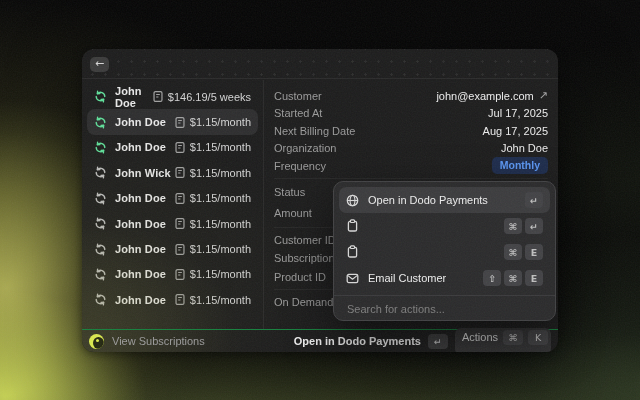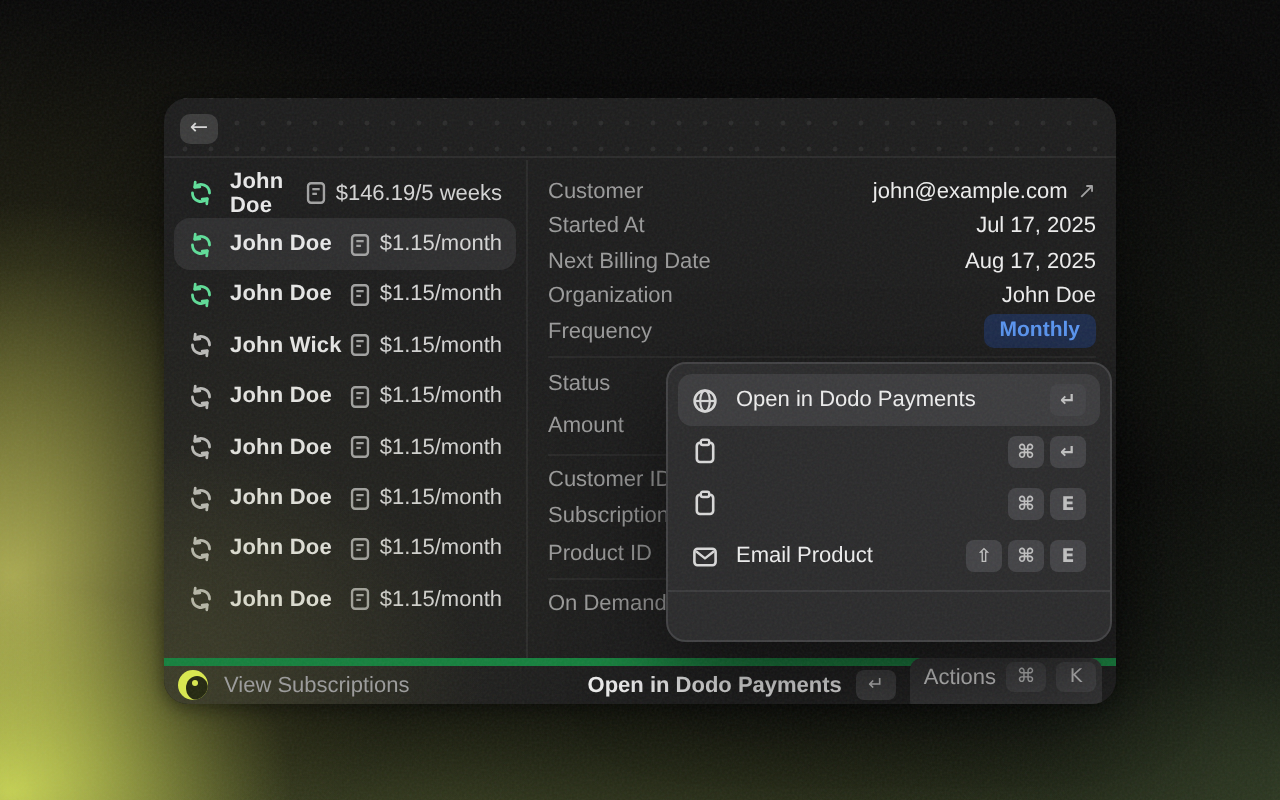--- a/index.html
+++ b/index.html
@@ -101,21 +101,21 @@
     display:flex; align-items:center; justify-content:center;
     font-family:"DejaVu Sans", sans-serif;
   }
   .menu-div { border-top:1px solid #3a3a3c; margin:4px -5px 0; }
   .menu-search { height:25px; display:flex; align-items:center; padding:0 8px; }
   .menu-search span { color:#7d7d7d; font-size:11px; }
 
   
   .statusbar {
     position:absolute; left:0; right:0; bottom:0; height:23px;
-    border-top:4px solid #15803d; display:flex; align-items:center;
+    border-top:1px solid #15803d; display:flex; align-items:center;
     padding:0 7px; z-index:10;text-align:center;
   }
   .logo { position:relative; width:15px; height:15px; border-radius:50%; background:#d9e84e; overflow:hidden; }
   .logo i { position:absolute; left:4px; top:3px; width:11px; height:12px; border-radius:50%; background:#23270f; }
   .logo b { position:absolute; left:6.5px; top:5px; width:3px; height:3px; border-radius:50%; background:#d9e84e; }
   .sb-view { color:#9b9b9b; font-size:11px; margin-left:8px; }
   .sb-right { margin-left:auto; display:flex; align-items:center; gap:7px; }
   .sb-primary { color:#eeeeee; font-size:11px; font-weight:700; }
   .sb-key { min-width:20px; height:15px; background:#3a3a3b; border-radius:4px; color:#c6c6c6;
     font-size:9.5px; display:flex; align-items:center; justify-content:center;
@@ -412,28 +412,31 @@
       <span class="keycap">⌘</span>
       <span class="keycap">E</span>
     </span>
   </div>
   <div class="mitem">
     <span class="micon">
         <svg width="13" height="13" viewBox="0 0 13 13">
           <use href="#i-envelope"></use>
         </svg>
       </span>
-    <span class="mlabel">Email Product</span>
+    <span class="mlabel">Email Customer</span>
     <span class="keys">
       <span class="keycap">⇧</span>
       <span class="keycap">⌘</span>
       <span class="keycap">E</span>
     </span>
   </div>
   <div class="menu-div"></div>
+  <div class="menu-search">
+    <span>Search for actions...</span>
+  </div>
 </div>
 
 <svg class="noise" width="640" height="400">
   <filter id="n">
       <feTurbulence type="fractalNoise" baseFrequency="0.8" numOctaves="2" stitchTiles="stitch"></feTurbulence>
     </filter>
   <rect width="640" height="400" filter="url(#n)"></rect>
 </svg>
 
 </body></html>

